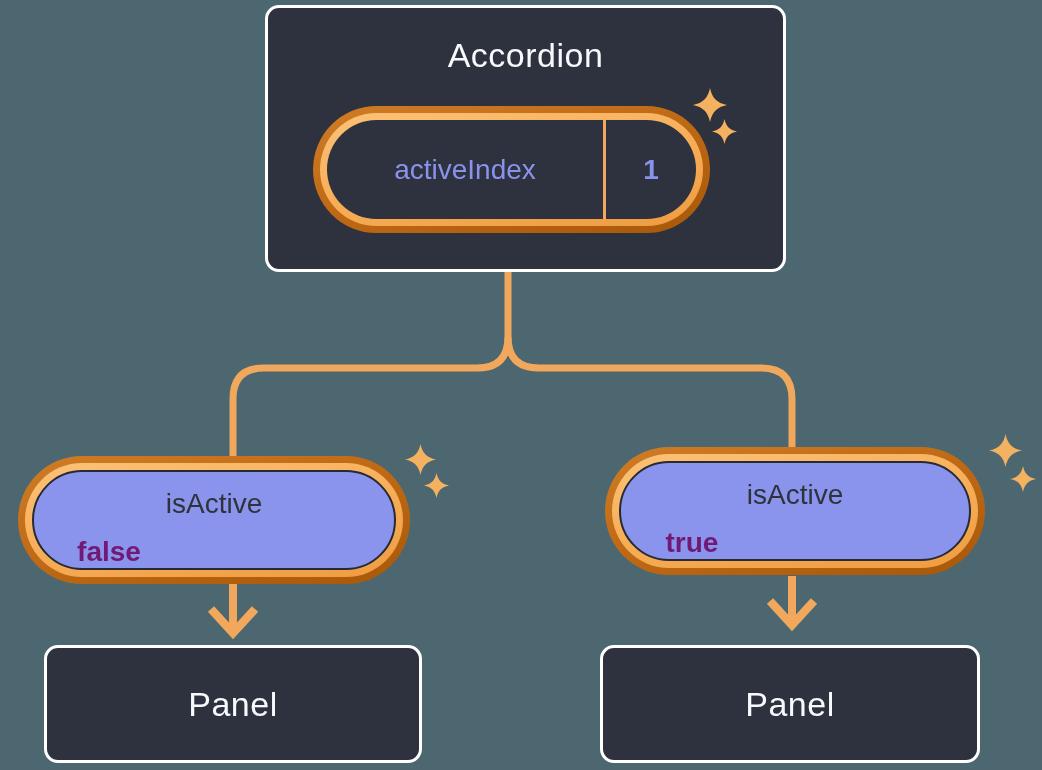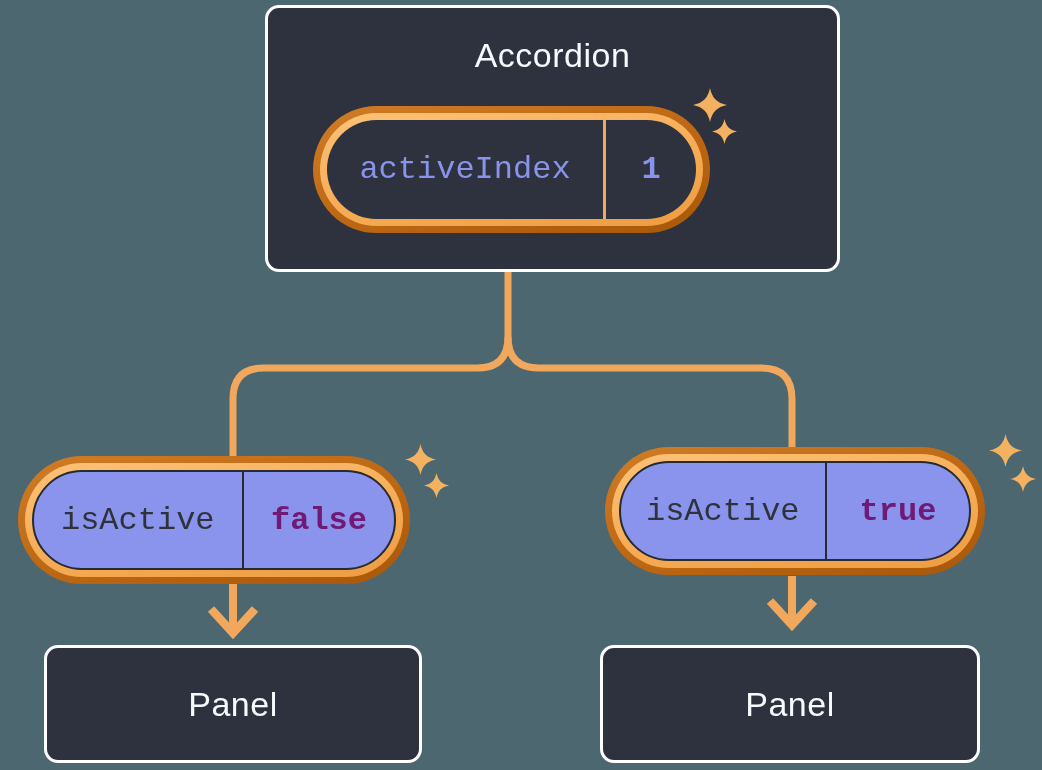--- a/index.html
+++ b/index.html
@@ -31,42 +31,41 @@
   .ring-inner{
     border-radius:999px;
     background:linear-gradient(170deg,#FCC278 0%,#F6AC55 55%,#EE9C41 100%);
     padding:7px;box-sizing:border-box;height:100%;
   }
   .pill{
     border-radius:999px;height:100%;box-sizing:border-box;
     display:flex;align-items:stretch;overflow:hidden;
   }
   .pill.state{ background:#2D323E; }
-  .pill.prop{ background:#8B94EC; border:2.5px solid #262B33; }
+  .pill.prop{ background:#8B94EC; border:2.5px solid #262B33;flex-direction:column; }
 
   .pill-cell{
     display:flex;align-items:center;justify-content:center;
-    font-size:32px;
-    font-family:Liberation Mono, monospace;
+    font-size:28px;
   }
   .cell-name{flex:1;}
   .cell-value{font-weight:700;}
   .state .cell-name,.state .cell-value{color:#8A93EC;}
   .state .divider{width:3px;background:#F2A85C;}
   .prop .cell-name{color:#2E333B;}
   .prop .cell-value{color:#701a75;}
   .prop .divider{width:2.5px;background:#262B33;}
 
   svg{display:block;}
   .overlay{pointer-events:none;}
 </style>
 </head>
 <body style="background: rgb(76, 103, 112);">
 
-<div class="abs node-box" style="left:265px;top:5px;width:575px;height:267px;">
+<div class="abs node-box" style="left:265px;top:5px;width:521px;height:267px;">
   <div class="node-title" style="margin-top:28px;">Accordion</div>
 
   <div class="abs" style="left:45px;top:98px;width:397px;height:127px;">
     <div class="ring-outer">
       <div class="ring-inner">
         <div class="pill state">
           <div class="pill-cell cell-name">activeIndex</div>
           <div class="divider"></div>
           <div class="pill-cell cell-value" style="width:90px;">1</div>
         </div>

